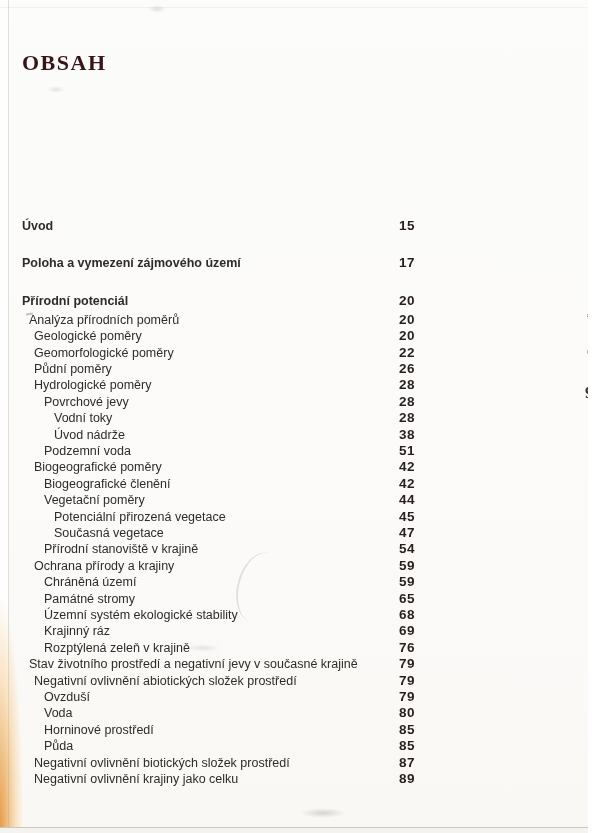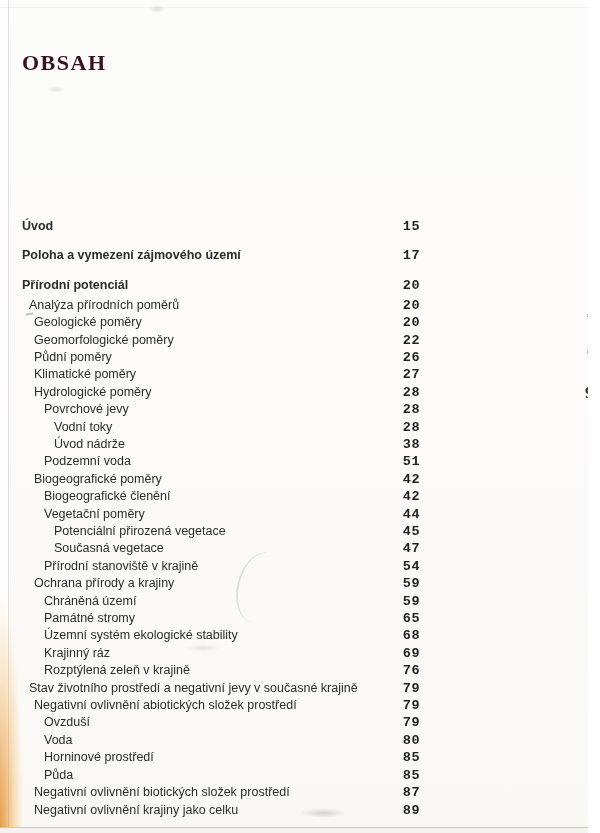--- a/index.html
+++ b/index.html
@@ -14,31 +14,31 @@
     font-family:"Liberation Serif", serif;
     font-size:22px; font-weight:600; letter-spacing:1.5px;
     color: var(--title-text,#381318);
   }
   
   .toc { position:absolute; left:22px; top:218px; width:398px; }
   .toc-row {
     display:flex; justify-content:space-between; align-items:baseline;
     font-size:12.5px; line-height:16.4px; color: var(--body-text,#2e2b28);
   }
-  .toc-row.bold { font-weight:bold; margin-top:12px; margin-bottom:2.5px; }
+  .toc-row.bold { font-weight:bold; margin-top:21px; margin-bottom:2.5px; }
   .toc-row.bold:first-child { margin-top:0; }
   .toc-row.lvl-0 .toc-label { padding-left:0; }
   .toc-row.lvl-1 .toc-label { padding-left:7px; }
   .toc-row.lvl-2 .toc-label { padding-left:12px; }
   .toc-row.lvl-3 .toc-label { padding-left:22px; }
   .toc-row.lvl-4 .toc-label { padding-left:32px; }
   .toc-label { flex:1 1 auto; }
   .toc-page {
-    flex:0 0 auto; min-width:26px; text-align:right;
-    font-family:Liberation Mono, monospace; font-size:13.5px; font-weight:600;
+    flex:0 0 auto; min-width:26px; text-align:center;
+    font-family:Liberation Sans, sans-serif; font-size:13.5px; font-weight:600;
     color: var(--page-number-text,#261f1c); letter-spacing:0.5px;
   }
   
   .vtext {
     position:absolute; white-space:nowrap;
     font-family:"Liberation Serif", serif; font-size:10px; letter-spacing:2.5px;
     color: var(--margin-text,#8d4a3c);
     transform:rotate(-90deg); transform-origin:center center;
     text-align:center;
   }
@@ -114,24 +114,20 @@
       </div>
       <div class="toc-row lvl-2">
         <span class="toc-label">Geomorfologické poměry</span>
         <span class="toc-page">22</span>
       </div>
       <div class="toc-row lvl-2">
         <span class="toc-label">Půdní poměry</span>
         <span class="toc-page">26</span>
       </div>
       <div class="toc-row lvl-2">
-        <span class="toc-label">Klimatické poměry</span>
-        <span class="toc-page">27</span>
-      </div>
-      <div class="toc-row lvl-2">
         <span class="toc-label">Hydrologické poměry</span>
         <span class="toc-page">28</span>
       </div>
       <div class="toc-row lvl-3">
         <span class="toc-label">Povrchové jevy</span>
         <span class="toc-page">28</span>
       </div>
       <div class="toc-row lvl-4">
         <span class="toc-label">Vodní toky</span>
         <span class="toc-page">28</span>

